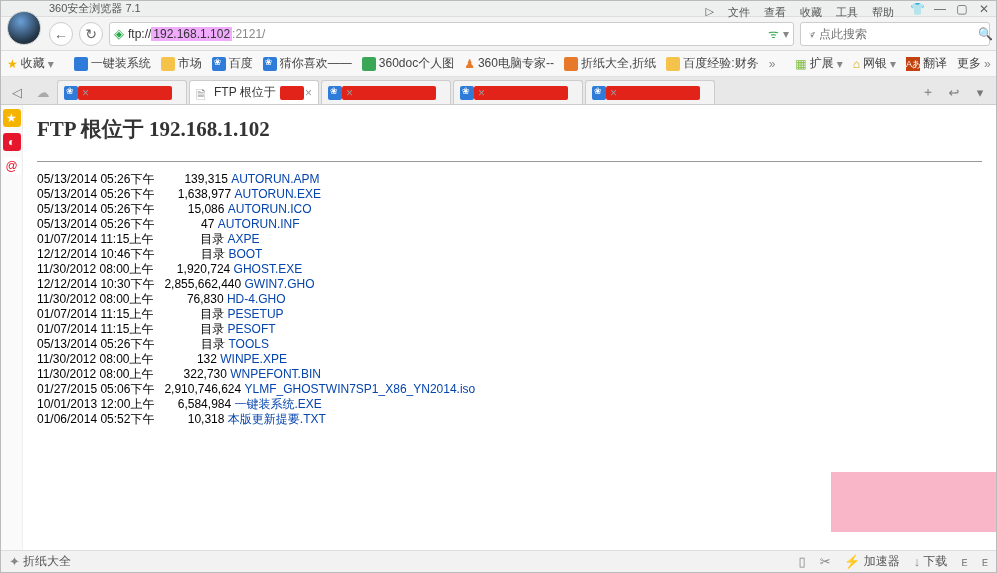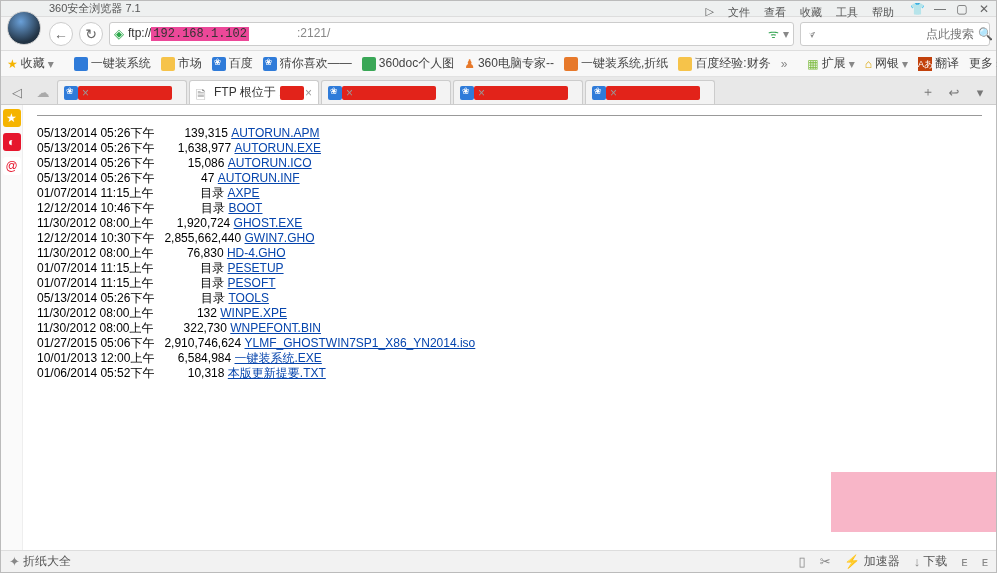--- a/index.html
+++ b/index.html
@@ -15,28 +15,28 @@
   .menu span { cursor: pointer; padding: 4px 2px; }
   .winctl { display: flex; gap: 6px; margin-left: 14px; }
   .winctl span { width: 16px; height: 16px; display: inline-flex; align-items: center; justify-content: center; color: #666; cursor: pointer; }
 
   
   .addrbar { height: 34px; background: #f4f4f4; border-bottom: 1px solid #ddd; display: flex; align-items: center; padding: 0 6px; gap: 6px; }
   .navbtn { width: 24px; height: 24px; border: 1px solid #ccc; border-radius: 12px; background: #fff; display: inline-flex; align-items: center; justify-content: center; cursor: pointer; color: #666; font-size: 14px; }
   .urlbox { flex: 1; height: 24px; background: #fff; border: 1px solid #ccc; border-radius: 3px; display: flex; align-items: center; padding: 0 4px; gap: 4px; overflow: hidden; }
   .urlbox .shield { color: #2ba84a; font-size: 13px; }
   .urltext { flex: 1; white-space: nowrap; font-size: 12px; color: #333; }
-  .urltext .hl { background: #ec4899; padding: 0 2px; font-family: Liberation Mono, monospace; }
-  .urltext .port { color: #888; padding-left: 48px; }
+  .urltext .hl { background: #f0abfc; padding: 0 2px; }
+  .urltext .port { color: #888; }
   .urlbox .drop { color: #888; cursor: pointer; }
   .searchbox { width: 190px; height: 24px; background: #fff; border: 1px solid #ccc; border-radius: 3px; display: flex; align-items: center; padding: 0 4px; gap: 4px; }
   .searchbox .sicon { width: 14px; height: 14px; display: inline-block; }
   .pawicon { width: 14px; height: 14px; background: #2f7bd9; display: inline-block; border-radius: 2px; position: relative; }
   .pawicon:after { content: "❀"; color: #fff; font-size: 9px; position: absolute; left: 2px; top: 0; }
-  .searchbox input { border: 0; outline: 0; flex: 1; font-size: 12px; color: #999; text-align: right; }
+  .searchbox input { border: 0; outline: 0; flex: 1; font-size: 12px; color: #999; }
   .searchbox .mag { color: #888; cursor: pointer; }
 
   
   .bmbar { height: 26px; background: #f8f8f8; border-bottom: 1px solid #e2e2e2; display: flex; align-items: center; padding: 0 6px; gap: 10px; font-size: 12px; color: #444; }
   .bmbar .bm { display: flex; align-items: center; gap: 3px; cursor: pointer; white-space: nowrap; }
   .bmbar .bm .ico { width: 14px; height: 14px; display: inline-block; }
   .bmbar .spacer { flex: 1; }
   .bmbar .sep { width: 1px; height: 16px; background: #ddd; }
   .ico-star { color: #f5b400; }
   .ico-folder { background: #f6c34a; border-radius: 2px; }
@@ -62,21 +62,21 @@
   .sidebar .sbtn { width: 18px; height: 18px; display: inline-flex; align-items: center; justify-content: center; border-radius: 3px; cursor: pointer; }
   .sb-yellow { background: #f5b400; color: #fff; }
   .sb-weibo { background: #e6162d; color: #fff; }
   .sb-at { background: #fff; color: #e6162d; }
 
   
   .content { flex: 1; padding: 10px 14px 8px 14px; overflow: auto; font-family: "SimSun","NSimSun", monospace; }
   .content h1 { font-size: 21px; font-weight: bold; font-family: "SimSun","NSimSun", serif; margin-bottom: 18px; }
   .content hr { border: 0; border-top: 1px solid #999; margin-bottom: 10px; }
   .listing { white-space: pre; font-family: "SimSun","NSimSun","Courier New", monospace; font-size: 12px; line-height: 15px; color: #000; }
-  .listing a { color: #0645ad; text-decoration: underline; cursor: pointer; }
+  .listing a { color: #0645ad; cursor: pointer; }
 
   
   .pinkblock { position: absolute; right: 0; bottom: 18px; width: 165px; height: 60px; background: #f8b6c8; }
 
   
   .statusbar { height: 22px; background: #f2f2f2; border-top: 1px solid #ddd; display: flex; align-items: center; padding: 0 8px; font-size: 12px; color: #555; gap: 14px; }
   .statusbar .spacer { flex: 1; }
   .statusbar .sitem { display: flex; align-items: center; gap: 3px; cursor: pointer; }
   .statusbar .sico { color: #888; font-size: 13px; }
 </style>
@@ -151,21 +151,21 @@
     <span class="bm">
         <span class="ico ico-360"></span>
         <span>360doc个人图</span>
       </span>
     <span class="bm">
         <span style="color:#e7792b">♟</span>
         <span>360电脑专家--</span>
       </span>
     <span class="bm">
         <span class="ico ico-orange"></span>
-        <span>一键装系统,折纸</span>
+        <span>折纸大全,折纸</span>
       </span>
     <span class="bm">
         <span class="ico ico-folder"></span>
         <span>百度经验:财务</span>
       </span>
     <span style="color:#888">»</span>
     <span class="spacer"></span>
     <span class="bm">
         <span style="color:#7bba3c">▦</span>
         <span>扩展</span>
@@ -221,20 +221,21 @@
     <span class="tabbtn">▾</span>
   </div>
 
   <div class="contentrow">
     <div class="sidebar">
       <span class="sbtn sb-yellow">★</span>
       <span class="sbtn sb-weibo">◐</span>
       <span class="sbtn sb-at">@</span>
     </div>
     <div class="content">
+      <h1>FTP 根位于 192.168.1.102</h1>
       <hr>
       <div class="listing" id="listing"><div><span>05/13/2014 05:26下午  </span><span>       139,315 </span><a>AUTORUN.APM</a></div><div><span>05/13/2014 05:26下午  </span><span>     1,638,977 </span><a>AUTORUN.EXE</a></div><div><span>05/13/2014 05:26下午  </span><span>        15,086 </span><a>AUTORUN.ICO</a></div><div><span>05/13/2014 05:26下午  </span><span>            47 </span><a>AUTORUN.INF</a></div><div><span>01/07/2014 11:15上午  </span><span>            目录 </span><a>AXPE</a></div><div><span>12/12/2014 10:46下午  </span><span>            目录 </span><a>BOOT</a></div><div><span>11/30/2012 08:00上午  </span><span>     1,920,724 </span><a>GHOST.EXE</a></div><div><span>12/12/2014 10:30下午  </span><span> 2,855,662,440 </span><a>GWIN7.GHO</a></div><div><span>11/30/2012 08:00上午  </span><span>        76,830 </span><a>HD-4.GHO</a></div><div><span>01/07/2014 11:15上午  </span><span>            目录 </span><a>PESETUP</a></div><div><span>01/07/2014 11:15上午  </span><span>            目录 </span><a>PESOFT</a></div><div><span>05/13/2014 05:26下午  </span><span>            目录 </span><a>TOOLS</a></div><div><span>11/30/2012 08:00上午  </span><span>           132 </span><a>WINPE.XPE</a></div><div><span>11/30/2012 08:00上午  </span><span>       322,730 </span><a>WNPEFONT.BIN</a></div><div><span>01/27/2015 05:06下午  </span><span> 2,910,746,624 </span><a>YLMF_GHOSTWIN7SP1_X86_YN2014.iso</a></div><div><span>10/01/2013 12:00上午  </span><span>     6,584,984 </span><a>一键装系统.EXE</a></div><div><span>01/06/2014 05:52下午  </span><span>        10,318 </span><a>本版更新提要.TXT</a></div></div>
     </div>
     <div class="pinkblock"></div>
   </div>
 
   <div class="statusbar">
     <span class="sitem">
         <span class="sico">✦</span>
         <span>折纸大全</span>

